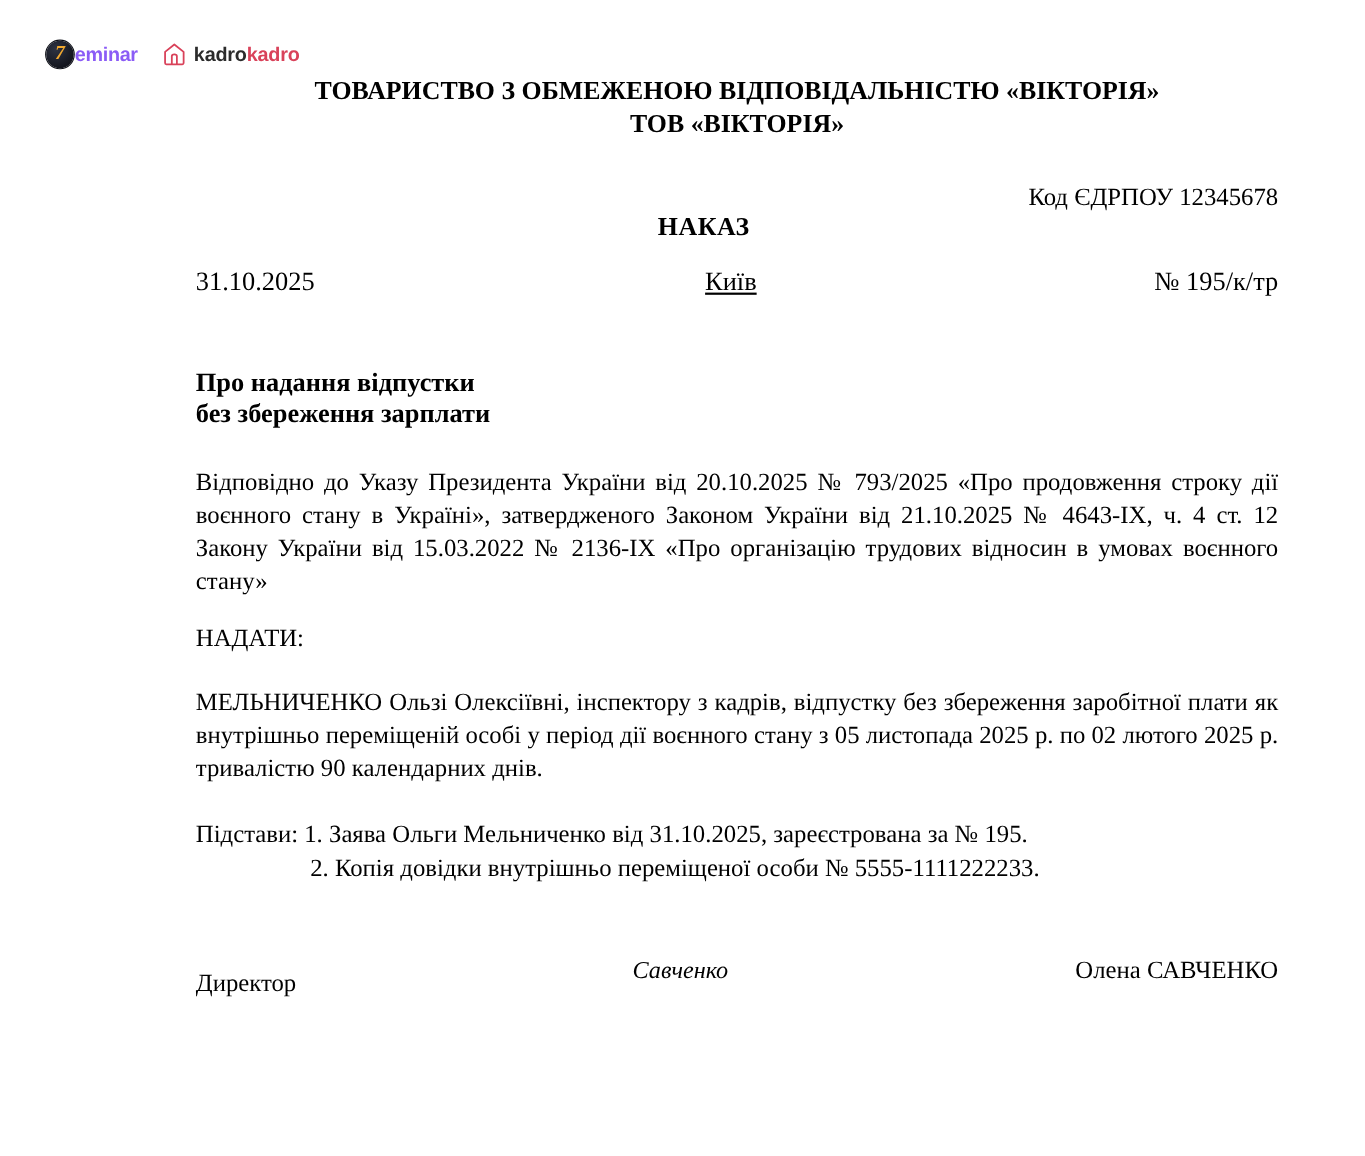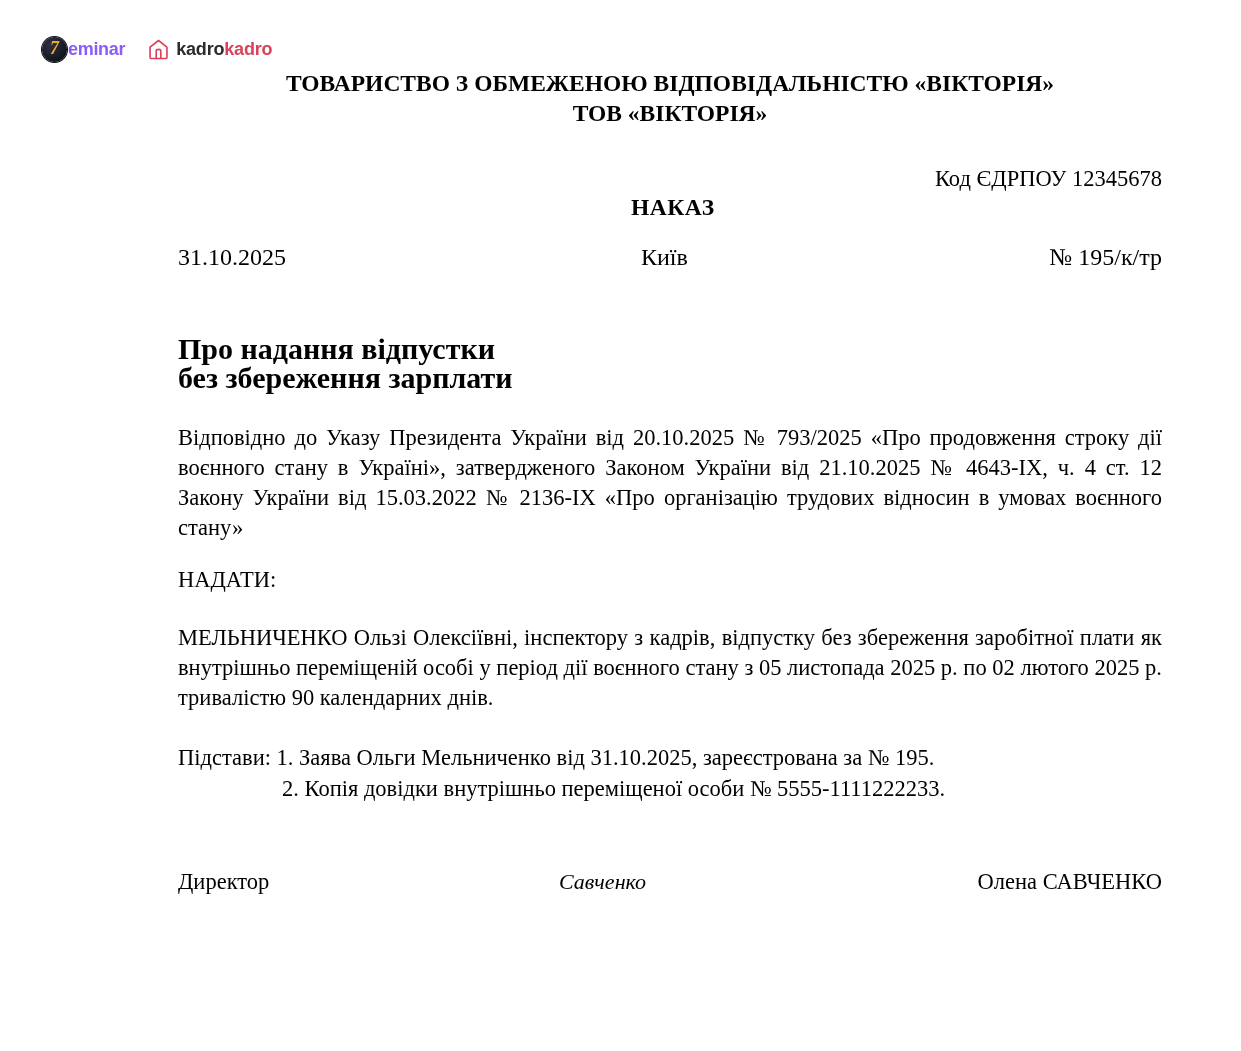--- a/index.html
+++ b/index.html
@@ -100,41 +100,41 @@
   }
   .edrpou {
     position: absolute;
     right: 0;
     top: 0;
     font-size: 22.5px;
     white-space: nowrap;
   }
   .order-word {
     position: absolute;
-    left: 453px;
+    left: 420px;
     top: 28px;
     font-size: 23.5px;
     font-weight: bold;
     letter-spacing: 0.5px;
   }
 
   .meta-row {
     position: relative;
     height: 30px;
     margin-top: 44px;
     font-size: 24px;
   }
   .meta-date  { position: absolute; left: 0;    top: 0; }
-  .meta-city  { position: absolute; left: 463px; top: 0; }
+  .meta-city  { position: absolute; left: 463px; top: 0; text-decoration: underline; }
   .meta-num   { position: absolute; right: 0;   top: 0; white-space: nowrap; }
 
   .subject {
     margin-top: 60px;
     font-weight: bold;
-    font-size: 30px;
+    font-size: 24px;
     line-height: 29px;
   }
   .subject div { white-space: nowrap; }
 
   .para {
     font-size: 22.5px;
     line-height: 30px;
     text-align: justify;
     text-justify: inter-word;
   }
@@ -149,22 +149,22 @@
   }
   .basis .b-line { white-space: nowrap; }
   .basis .b-line2 { padding-left: 104px; }
 
   .sign-row {
     position: relative;
     margin-top: 65px;
     height: 32px;
     font-size: 22.5px;
   }
-  .sign-title  { position: absolute; left: 0;   top: 0; }
-  .sign-script { position: absolute; left: 381px; top: 0; font-style: italic; font-size: 22px; }
+  .sign-title  { position: absolute; left: 0;   top: 12px; }
+  .sign-script { position: absolute; left: 397px; top: 0; font-style: italic; font-size: 22px; }
   .sign-name   { position: absolute; right: 0;  top: 0; white-space: nowrap; }
 </style>
 </head>
 <body>
 
 <div class="brand-bar">
 
   <div class="brand">
     <span class="zeminar-mark">
       <span>7</span>

